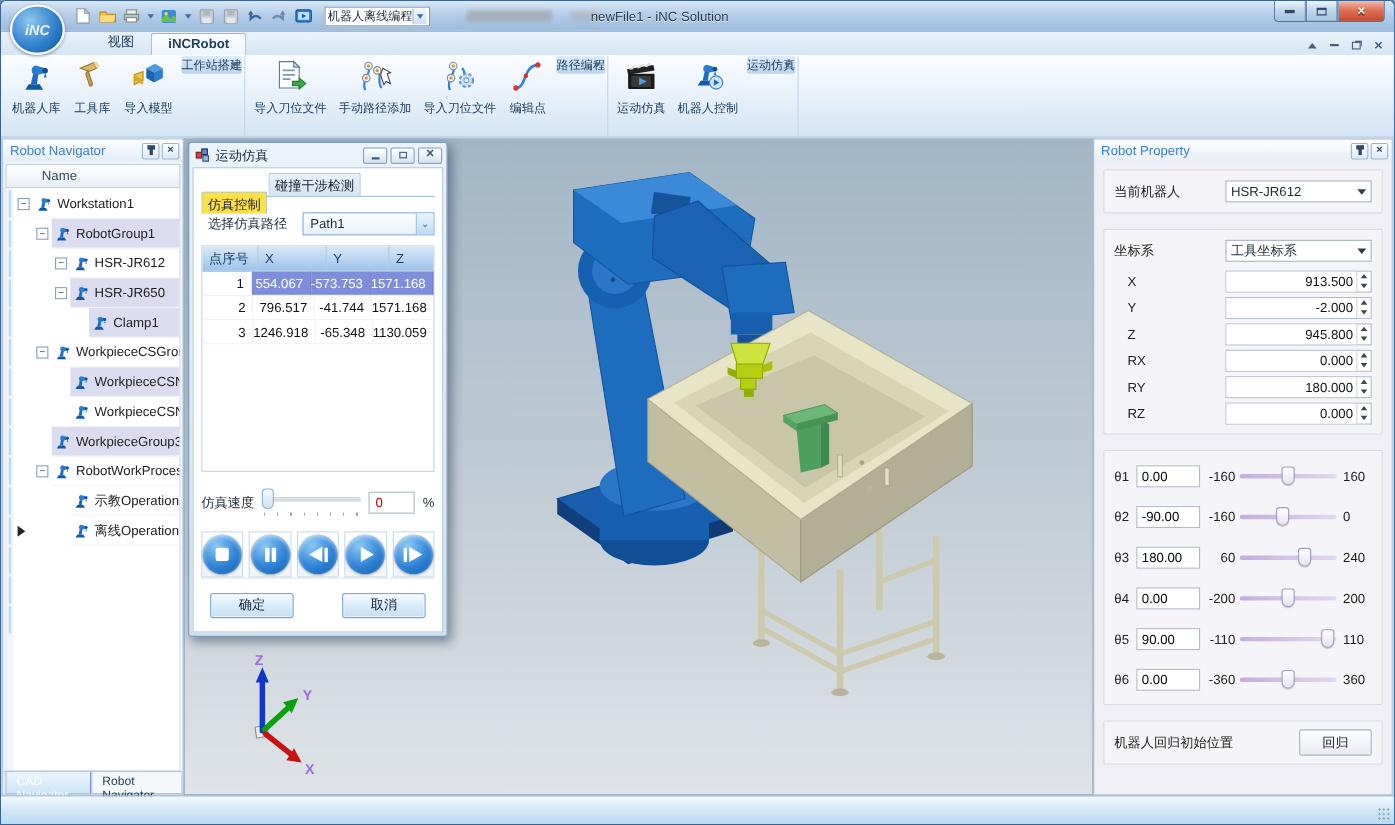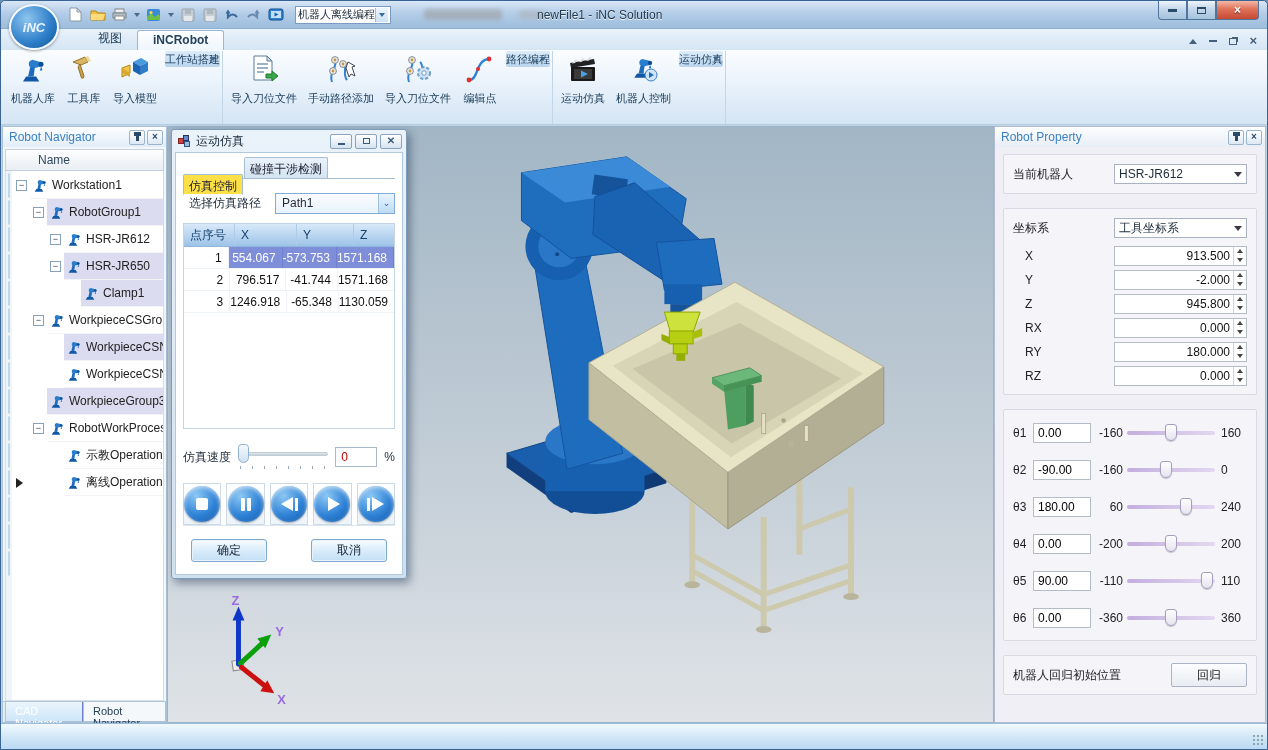--- a/index.html
+++ b/index.html
@@ -90,21 +90,21 @@
 .spinarr i{flex:1;display:flex;align-items:center;justify-content:center}
 .tu{width:0;height:0;border-left:3px solid transparent;border-right:3px solid transparent;border-bottom:4px solid #444}
 .td{width:0;height:0;border-left:3px solid transparent;border-right:3px solid transparent;border-top:4px solid #444}
 .jrow{display:flex;align-items:center;height:37px}
 .jlabel{width:20px;font-size:12px;color:#222}
 .jinput{width:58px;height:20px;border:1px solid #b4bcc8;background:#fff;font-size:12px;padding-left:4px;outline:none;font-family:"Liberation Sans",sans-serif}
 .jmin{width:36px;text-align:right;padding-right:4px;font-size:12px;color:#222}
 .jmax{width:32px;text-align:left;padding-left:6px;font-size:12px;color:#222}
 .jtrack{flex:1;height:4px;border-radius:2px;background:linear-gradient(90deg,#c3aede,#e2d8f0);position:relative}
 .jthumb{position:absolute;top:-7px;width:12px;height:17px;background:linear-gradient(#fefefe,#e6e3ee);border:1px solid #a49ec0;border-radius:3px 3px 6px 6px;box-shadow:0 1px 1px rgba(0,0,0,.2)}
-.homebtn{margin-left:auto;width:76px;height:24px;border:1px solid #aab4c4;border-radius:2px;background:linear-gradient(#fcfdfe,#e8ecf3);font-size:12px;color:#222;display:flex;align-items:center;justify-content:center}
+.homebtn{margin-left:auto;width:66px;height:24px;border:1px solid #aab4c4;border-radius:2px;background:linear-gradient(#fcfdfe,#e8ecf3);font-size:12px;color:#222;display:flex;align-items:center;justify-content:center}
 
 .dlg{position:absolute;left:170px;top:4px;width:236px;height:450px;background:linear-gradient(#eaf2fa,#cfe0ef);border:1px solid #7f9db9;border-radius:3px;box-shadow:3px 4px 10px rgba(20,40,70,.45);z-index:20;display:flex;flex-direction:column}
 .dtitle{height:22px;display:flex;align-items:center;gap:5px;padding:0 4px 0 6px}
 .dtxt{font-size:12px;color:#1a2a3a}
 .formico{width:13px;height:12px;position:relative}
 .formico i{position:absolute;width:6px;height:6px}
 .formico .a{left:0;top:3px;background:#c44;border:1px solid #822}
 .formico .b{left:5px;top:0;background:#68c;border:1px solid #236}
 .formico .c{left:6px;top:6px;background:#9bd;border:1px solid #358}
 .dtbtns{margin-left:auto;display:flex;gap:3px}

